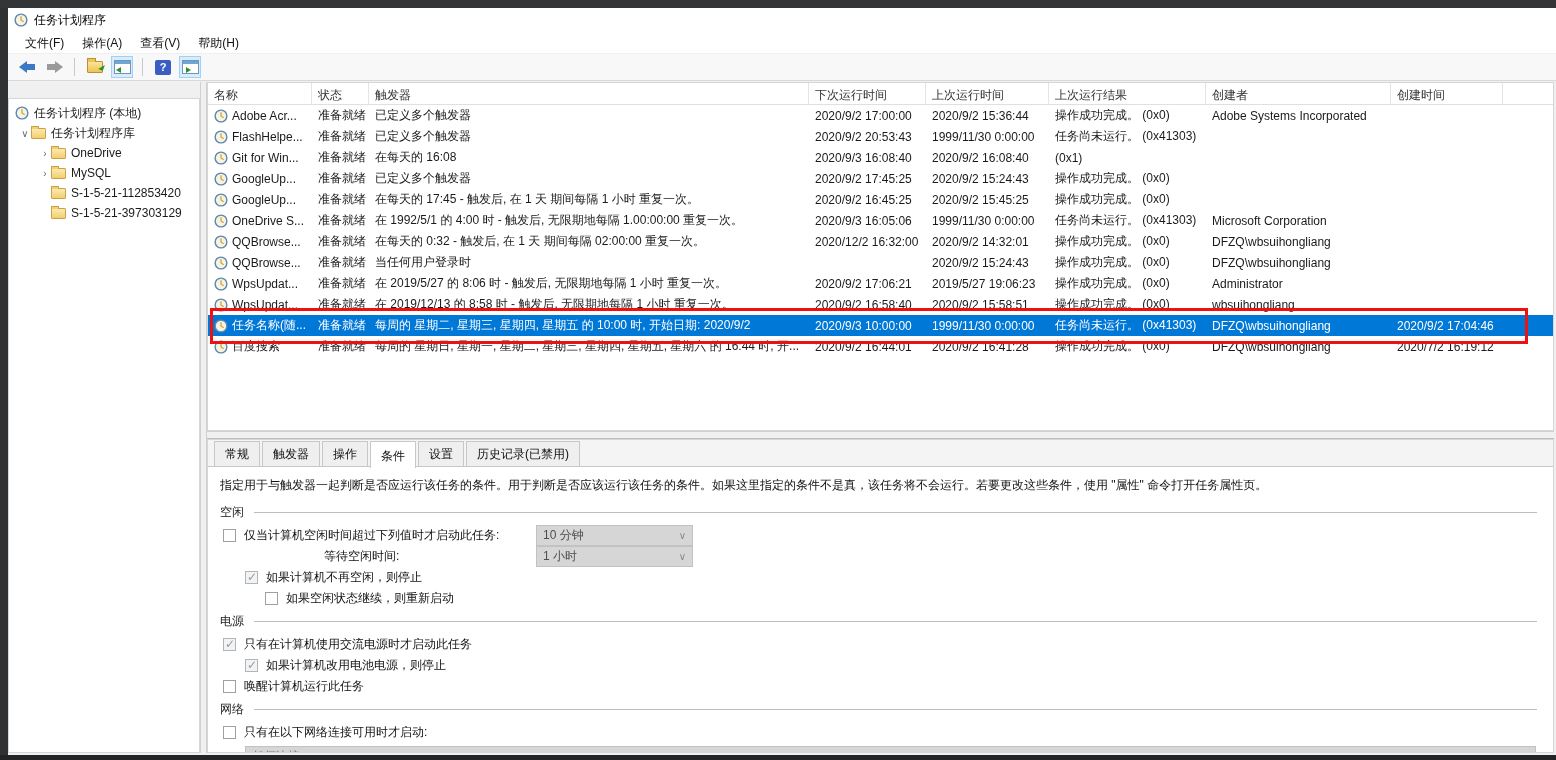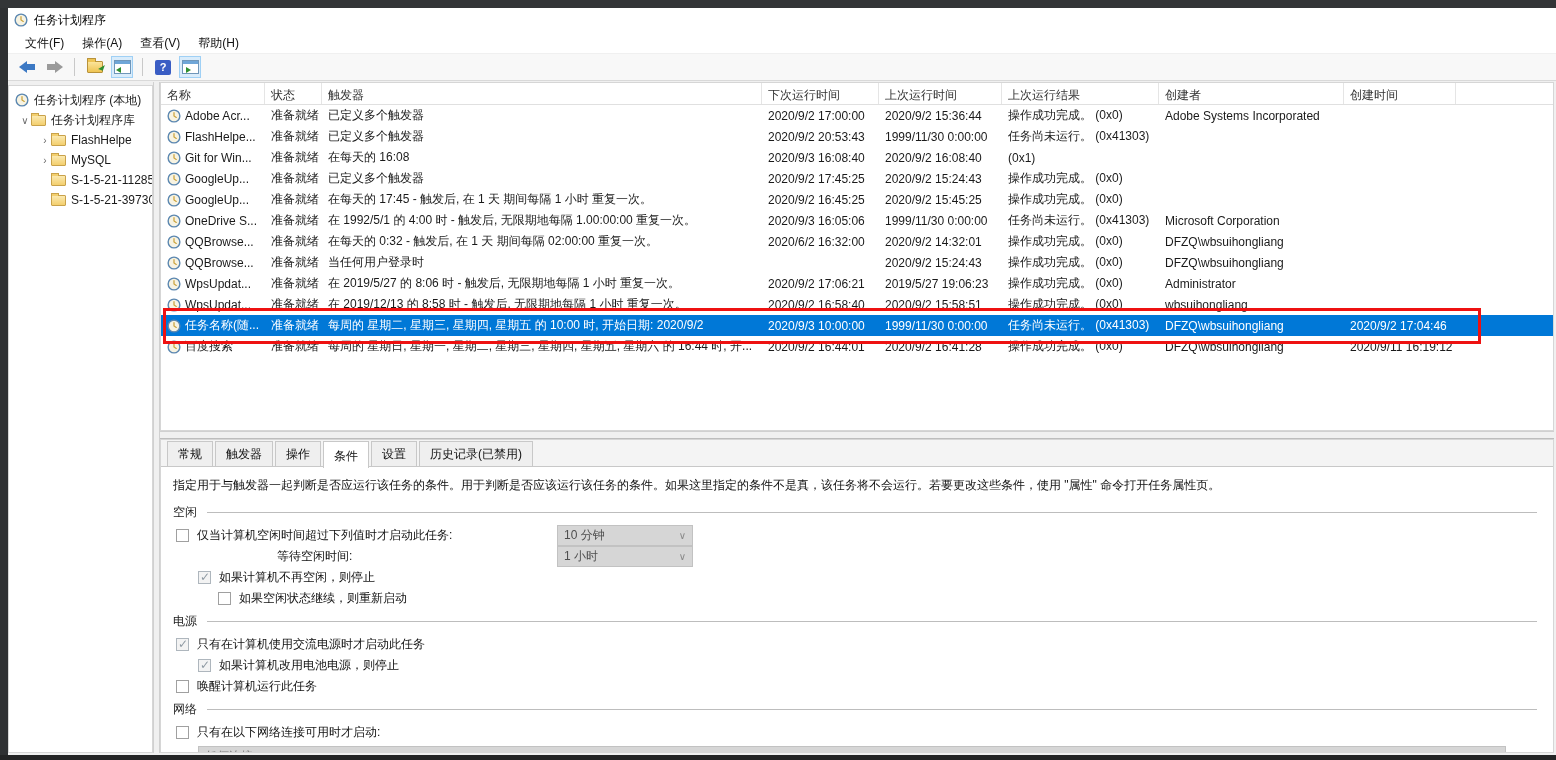--- a/index.html
+++ b/index.html
@@ -45,21 +45,21 @@
   .mini-win .grn-l { position:absolute; left:1px; top:6px; width:0; height:0; border-top:3px solid transparent; border-bottom:3px solid transparent; border-right:5px solid #2f8f2f; }
   .mini-win .grn-r { position:absolute; left:3px; top:6px; width:0; height:0; border-top:3px solid transparent; border-bottom:3px solid transparent; border-left:5px solid #2f8f2f; }
 
   .help-box { width:16px; height:15px; background:#3a5dc4; color:#fff; font-weight:bold; font-size:11px; display:flex; align-items:center; justify-content:center; border-radius:2px; }
 
   
   .clock { display:inline-block; width:14px; height:14px; flex:none; }
 
   
   .content { flex:1; display:flex; background:#f0f0f0; overflow:hidden; }
-  .tree-pane { width:145px; background:#ffffff; border:1px solid #d6d6d6; margin:4px 0 2px 0; padding-top:4px; overflow:hidden; }
+  .tree-pane { width:192px; background:#ffffff; border:1px solid #d6d6d6; margin:17px 0 2px 0; padding-top:4px; overflow:hidden; }
   .splitter { width:7px; background:#f0f0f0; border-left:1px solid #d0d0d0; border-right:1px solid #d0d0d0; margin:1px 0 2px 0; }
   .right-pane { flex:1; display:flex; flex-direction:column; margin:1px 2px 2px 0; min-width:0; }
 
   
   .tree-row { display:flex; align-items:center; height:20px; white-space:nowrap; cursor:default; }
   .tree-row .chev { width:12px; text-align:center; color:#6d6d6d; font-size:10px; flex:none; }
   .tree-row .lbl { padding-left:5px; overflow:hidden; text-overflow:clip; }
   .folder { position:relative; width:15px; height:11px; flex:none; background:linear-gradient(#fbe9b0,#f3cf6e); border:1px solid #c9a24a; border-radius:1px; }
   .folder::before { content:""; position:absolute; left:-1px; top:-3px; width:6px; height:2px; background:#f3cf6e; border:1px solid #c9a24a; border-bottom:none; }
 
@@ -94,21 +94,21 @@
 
   .sect { display:flex; align-items:center; margin:4px 0 4px 0; }
   .sect .hline { flex:1; border-top:1px solid #bdbdbd; margin-left:10px; margin-right:4px; }
   .cond-row { display:flex; align-items:center; height:21px; }
   .cb { width:13px; height:13px; border:1px solid #a0a0a0; background:#fff; flex:none; position:relative; }
   .cb.checked { background:#f3f3f3; border-color:#aeb6bd; }
   .cb.checked::after { content:"✓"; position:absolute; left:1px; top:-2px; font-size:12px; color:#8f9aa3; }
   .cb-lbl { padding-left:8px; color:#111; }
   .combo { height:21px; background:#d6d6d6; border:1px solid #c2c2c2; color:#4e4e4e; display:flex; align-items:center; padding:0 6px; position:relative; }
   .combo .chev { margin-left:auto; color:#8a8a8a; font-size:10px; }
-  .combo-sm { width:136px; }
+  .combo-sm { width:157px; }
   .combo-col { margin-left:auto; margin-right:848px; }
   .ind-0 { margin-left:3px; } .ind-1 { margin-left:25px; } .ind-2 { margin-left:45px; }
   .wait-lbl { margin-left:96px; }
   .combo-wide { margin-left:25px; width:1308px; max-width:calc(100% - 30px); color:#7e7e7e; margin-top:3px; }
 </style>
 </head>
 <body>
 
 <svg width="0" height="0" style="position:absolute">
   <defs>
@@ -185,21 +185,21 @@
           <span class="lbl">任务计划程序 (本地)</span>
         </div>
         <div class="tree-row" style="padding-left:10px;">
           <span class="chev">∨</span>
           <span class="folder"></span>
           <span class="lbl">任务计划程序库</span>
         </div>
         <div class="tree-row" style="padding-left:30px;">
           <span class="chev">›</span>
           <span class="folder"></span>
-          <span class="lbl">FlashHelpe</span>
+          <span class="lbl">OneDrive</span>
         </div>
         <div class="tree-row" style="padding-left:30px;">
           <span class="chev">›</span>
           <span class="folder"></span>
           <span class="lbl">MySQL</span>
         </div>
         <div class="tree-row" style="padding-left:42px;">
           <span class="folder"></span>
           <span class="lbl">S-1-5-21-112853420</span>
         </div>
@@ -317,21 +317,21 @@
   </div>
               <div class="trow">
     <div class="cell c-name">
       <svg class="clock" width="13" height="13" viewBox="0 0 16 16">
                     <use href="#clock-glyph"></use>
                   </svg>
       <span class="nm">QQBrowse...</span>
     </div>
     <div class="cell c-status">准备就绪</div>
     <div class="cell c-trigger">在每天的 0:32 - 触发后, 在 1 天 期间每隔 02:00:00 重复一次。</div>
-    <div class="cell c-next">2020/6/2 16:32:00</div>
+    <div class="cell c-next">2020/12/2 16:32:00</div>
     <div class="cell c-last">2020/9/2 14:32:01</div>
     <div class="cell c-result">操作成功完成。 (0x0)</div>
     <div class="cell c-author">DFZQ\wbsuihongliang</div>
     <div class="cell c-created"></div>
   </div>
               <div class="trow">
     <div class="cell c-name">
       <svg class="clock" width="13" height="13" viewBox="0 0 16 16">
                     <use href="#clock-glyph"></use>
                   </svg>
@@ -396,21 +396,21 @@
                     <use href="#clock-glyph"></use>
                   </svg>
       <span class="nm">百度搜索</span>
     </div>
     <div class="cell c-status">准备就绪</div>
     <div class="cell c-trigger">每周的 星期日, 星期一, 星期二, 星期三, 星期四, 星期五, 星期六 的 16:44 时, 开...</div>
     <div class="cell c-next">2020/9/2 16:44:01</div>
     <div class="cell c-last">2020/9/2 16:41:28</div>
     <div class="cell c-result">操作成功完成。 (0x0)</div>
     <div class="cell c-author">DFZQ\wbsuihongliang</div>
-    <div class="cell c-created">2020/9/11 16:19:12</div>
+    <div class="cell c-created">2020/7/2 16:19:12</div>
   </div>
             </div>
           <div class="red-box"></div>
         </div>
 
         <div class="h-splitter"></div>
 
         <div class="details">
           <div class="tabstrip">
             <span class="tab">常规</span>

